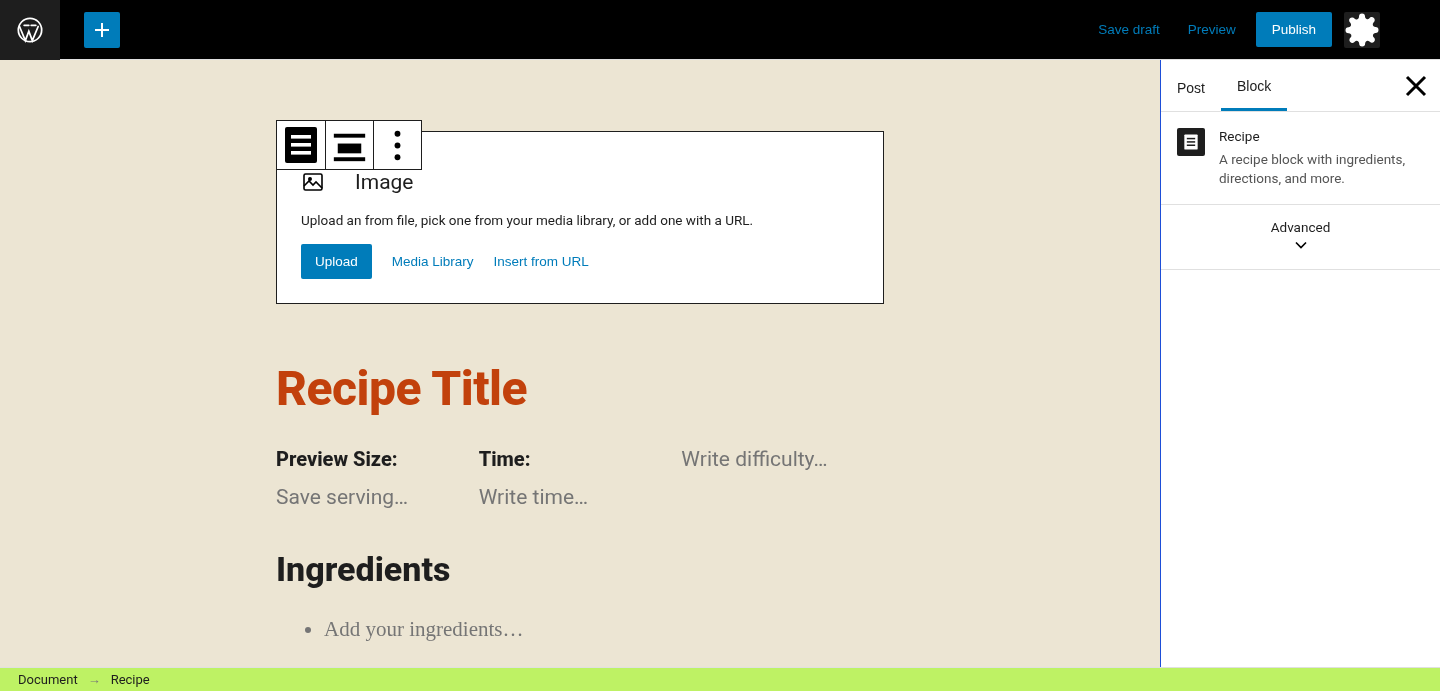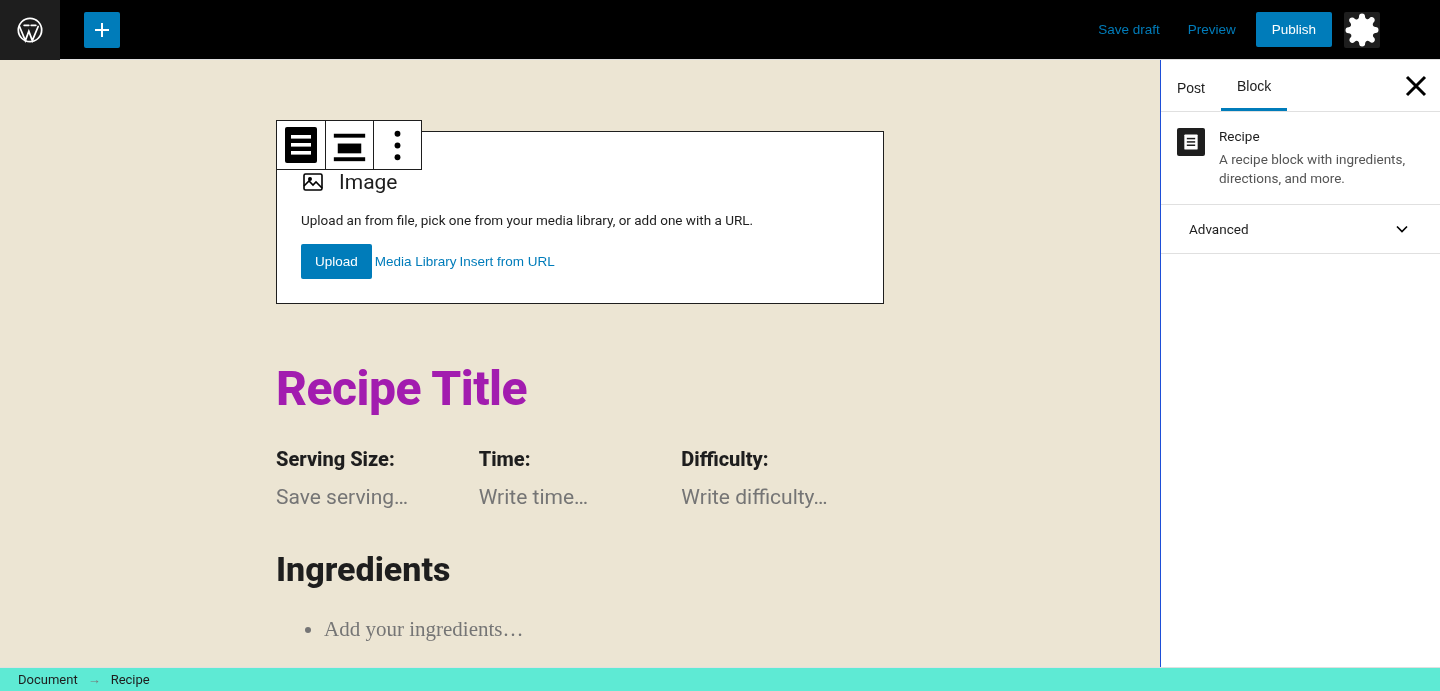--- a/index.html
+++ b/index.html
@@ -77,40 +77,40 @@
     border:none;background:none;cursor:pointer;
   }
   .block-toolbar .tb-btn + .tb-btn { border-left:1px solid #1e1e1e; }
 
   
   .image-block {
     position:absolute;top:71px;left:276px;width:608px;
     background:#fff;border:1px solid #1e1e1e;padding:24px;
   }
   .image-block-header {
-    display:flex;align-items:center;gap:14px;margin-bottom:18px;
+    display:flex;align-items:center;gap:30px;margin-bottom:18px;
     padding-top:14px;
   }
   .image-block-header svg{width:24px;height:24px;}
   .image-block-header .title{font-size:21px;color:#1e1e1e;}
   .image-block-desc{font-size:13.5px;color:#1e1e1e;margin-bottom:16px;}
-  .image-block-btns{display:flex;align-items:center;gap:3px;}
+  .image-block-btns{display:flex;align-items:center;gap:20px;}
   .upload-btn{
     background:#007cba;color:#fff;border:none;padding:10px 14px;
     font-size:13.5px;cursor:pointer;border-radius:2px;
   }
   .link-btn{background:none;border:none;color:#007cba;font-size:13.5px;cursor:pointer;}
 
   
   .recipe-area{
     position:absolute;top:300px;left:276px;width:608px;
     font-family:-apple-system,BlinkMacSystemFont,"Segoe UI",Roboto,sans-serif;
   }
   .recipe-title{
-    font-size:48px;font-weight:800;color:#a21caf;margin-bottom:30px;
+    font-size:48px;font-weight:800;color:#c2410c;margin-bottom:30px;
     letter-spacing:-0.5px;
   }
   .meta-row{display:flex;gap:0;margin-bottom:40px;}
   .meta-col{flex:1;}
   .meta-label{font-size:20px;font-weight:800;color:#1e1e1e;margin-bottom:14px;}
   .meta-ph{font-size:21px;color:#757575;}
   .ingredients-h{font-size:34px;font-weight:800;color:#1e1e1e;margin-bottom:28px;}
   .ing-list{padding-left:48px;}
   .ing-list li{font-size:21px;color:#757575;font-family:Georgia,serif;list-style:disc;}
 
@@ -128,30 +128,30 @@
   }
   .block-info{padding:16px;display:flex;gap:14px;border-bottom:1px solid #e0e0e0;}
   .block-info-icon{
     width:28px;height:28px;background:#1e1e1e;color:#fff;
     display:flex;align-items:center;justify-content:center;flex:0 0 28px;border-radius:2px;
   }
   .block-info-icon svg{width:20px;height:20px;}
   .block-info-text .bname{font-size:13.5px;color:#1e1e1e;margin-bottom:6px;}
   .block-info-text .bdesc{font-size:13.5px;color:#555;line-height:1.4;}
   .advanced-row{
-    padding:14px 28px;display:flex;justify-content:space-between;align-items:center;
-    border-bottom:1px solid #e0e0e0;cursor:pointer;
+    padding:14px 12px;display:flex;align-items:center;
+    border-bottom:1px solid #e0e0e0;cursor:pointer;flex-direction:column;
   }
   .advanced-row span{font-size:13.5px;color:#1e1e1e;}
 
   
   .crumb{
     height:24px;flex:0 0 24px;display:flex;align-items:center;
     padding:0 18px;font-size:13px;color:#1e1e1e;gap:10px;
-    background:#5eead4;border-top:1px solid #e0e0e0;
+    background:#bef264;border-top:1px solid #e0e0e0;
   }
   .crumb .arrow{color:#777;}
 </style>
 </head>
 <body>
 
 <div class="topbar">
   <div class="wp-logo">
     <svg viewBox="0 0 24 24" fill="none" stroke="currentColor" stroke-width="1.5">
       <circle cx="12" cy="12" r="10"></circle>
@@ -253,29 +253,28 @@
             <circle cx="12" cy="12" r="1.5"></circle>
             <circle cx="12" cy="18" r="1.5"></circle>
           </svg>
       </button>
     </div>
 
     <div class="recipe-area">
       <div class="recipe-title">Recipe Title</div>
       <div class="meta-row">
         <div class="meta-col">
-          <div class="meta-label">Serving Size:</div>
+          <div class="meta-label">Preview Size:</div>
           <div class="meta-ph">Save serving…</div>
         </div>
         <div class="meta-col">
           <div class="meta-label">Time:</div>
           <div class="meta-ph">Write time…</div>
         </div>
         <div class="meta-col">
-          <div class="meta-label">Difficulty:</div>
           <div class="meta-ph">Write difficulty…</div>
         </div>
       </div>
       <div class="ingredients-h">Ingredients</div>
       <ul class="ing-list">
         <li>Add your ingredients…</li>
       </ul>
     </div>
   </div>
 

